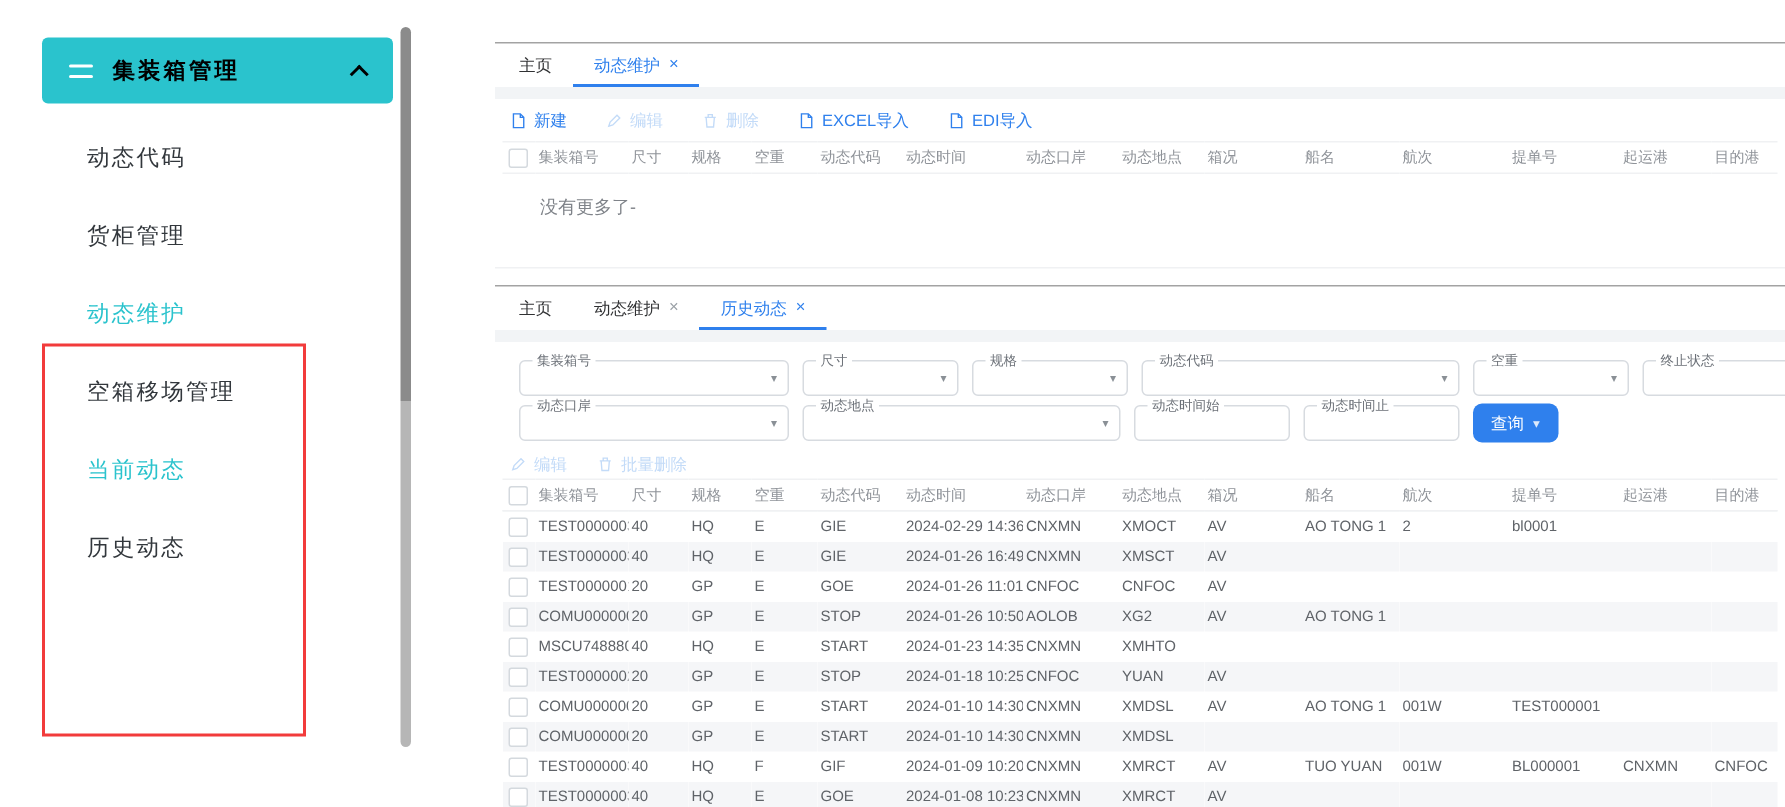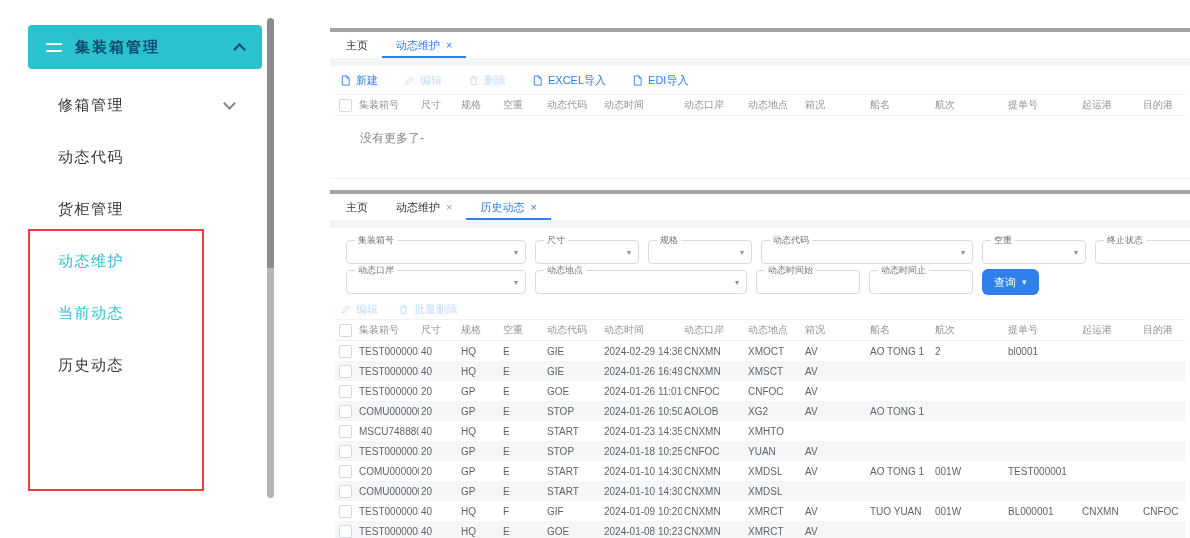--- a/index.html
+++ b/index.html
@@ -2,42 +2,42 @@
 <html><head>
 <meta charset="utf-8">
 <style>
   html,body{margin:0;padding:0;background:#fff;}
   .stage{position:relative;width:1190px;height:538px;background:#fff;overflow:hidden;
          font-family:"Liberation Sans",sans-serif;color:#303133;}
 
   
   .sidebar{position:absolute;left:28px;top:25px;width:234px;}
   .side-header{height:44px;background:#2ac3cd;border-radius:4px;display:flex;align-items:center;
-               padding:0 18px;color:#0c4a6e;font-size:15px;font-weight:700;letter-spacing:2px;cursor:pointer;}
+               padding:0 18px;color:#000000;font-size:15px;font-weight:700;letter-spacing:2px;cursor:pointer;}
   .menu-ic{display:inline-flex;flex-direction:column;gap:5px;width:16px;}
   .menu-ic i{display:block;height:2px;background:#fff;border-radius:1px;}
   .side-title{flex:1;margin-left:13px;}
   .chev{width:7px;height:7px;border-right:2px solid currentColor;border-bottom:2px solid currentColor;display:inline-block;}
   .chev.up{transform:rotate(225deg);margin-top:4px;}
   .chev.down{transform:rotate(45deg);margin-bottom:3px;color:#7d868d;}
   .side-menu{padding:10px 0 0 0;}
   .side-item{height:52px;display:flex;align-items:center;padding-left:30px;font-size:15px;
              letter-spacing:1.5px;color:#32373c;cursor:pointer;}
   .side-item .chev{margin-left:auto;margin-right:28px;}
   .side-item.active{color:#2ac3cd;}
   .red-box{position:absolute;left:28px;top:229px;width:172px;height:258px;border:2px solid #f23b3b;pointer-events:none;}
   .v-scrollbar{position:absolute;left:267px;top:18px;width:7px;height:480px;border-radius:4px;
                background:linear-gradient(to bottom,#8b8b8b 0%,#8b8b8b 52%,#b6b6b6 52%,#b6b6b6 100%);}
 
   
   .content{position:absolute;left:330px;top:28px;width:860px;height:510px;}
   .panel1{position:absolute;left:0;top:0;width:100%;height:150px;border-bottom:1px solid #f0f1f3;}
   .panel2{position:absolute;left:0;top:162px;width:100%;}
 
-  .tabbar{display:flex;height:30px;border-top:4px solid #a3a3a3;padding-left:14px;box-sizing:border-box;}
+  .tabbar{display:flex;height:30px;border-top:1px solid #a3a3a3;padding-left:14px;box-sizing:border-box;}
   .tab{display:flex;align-items:center;gap:6px;padding:0 14px;font-size:11px;color:#303133;cursor:pointer;}
   .tab:first-child{padding-left:2px;}
   .tab .x{color:#9aa0a6;font-size:11px;line-height:1;}
   .tab.active{color:#2f80ed;box-shadow:inset 0 -2px 0 #2f80ed;}
   .tab.active .x{color:#2f80ed;}
   .strip{height:8px;background:#f2f4f6;}
 
   .toolbar{height:28px;display:flex;align-items:center;gap:26px;padding-left:10px;font-size:11px;}
   .tbtn{display:inline-flex;align-items:center;gap:5px;background:none;border:none;padding:0;
         color:#2f80ed;font-size:11px;font-family:inherit;cursor:pointer;}
@@ -77,31 +77,30 @@
     <div class="side-header">
       <span class="menu-ic">
           <i></i>
           <i></i>
         </span>
       <span class="side-title">集装箱管理</span>
       <span class="chev up"></span>
     </div>
     <nav class="side-menu">
       <div class="side-item">
-        <span>修箱管理</span>
-        <span class="chev down"></span>
-      </div>
-      <div class="side-item">
         <span>动态代码</span>
       </div>
       <div class="side-item">
         <span>货柜管理</span>
       </div>
       <div class="side-item active">
         <span>动态维护</span>
+      </div>
+      <div class="side-item">
+        <span>空箱移场管理</span>
       </div>
       <div class="side-item active">
         <span>当前动态</span>
       </div>
       <div class="side-item">
         <span>历史动态</span>
       </div>
     </nav>
   </aside>
   <div class="red-box"></div>

